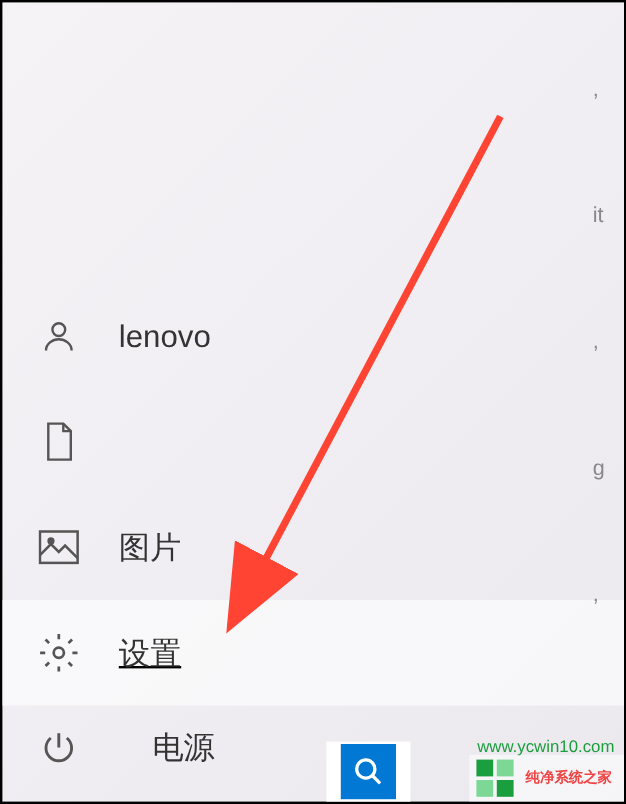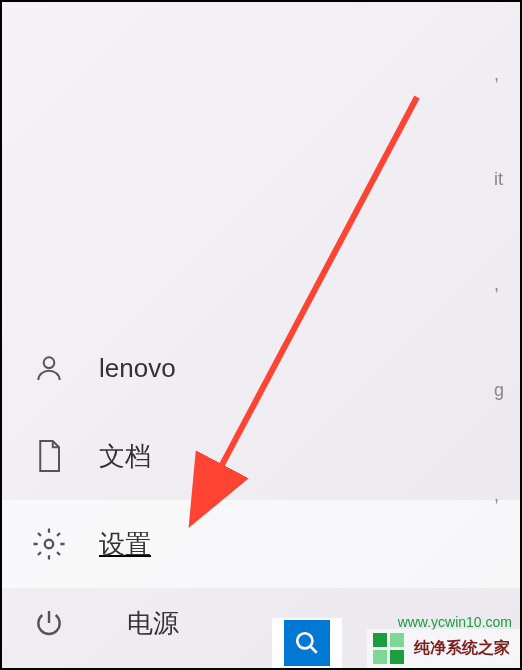--- a/index.html
+++ b/index.html
@@ -90,22 +90,22 @@
       gap: 3px;
       margin-right: 10px;
     }
     .wm-block {
       background: #1a9e3e;
     }
     .wm-block.light {
       background: #7dd896;
     }
     .wm-text {
-      font-size: 16px;
-      color: #7f1d1d;
+      font-size: 12px;
+      color: #ef4444;
       font-weight: bold;
     }
     .wm-url {
       position: absolute;
       bottom: 38px;
       right: 8px;
       font-size: 14px;
       color: #1a9e3e;
     }
     .taskbar-search {
@@ -143,23 +143,32 @@
     <span class="menu-label">lenovo</span>
   </div>
 
   <div class="menu-item">
     <span class="icon-wrapper">
       <svg width="30" height="36" viewBox="0 0 24 28" fill="none" stroke="#555" stroke-width="1.6">
         <path d="M5 2h10l5 5v19H5V2z"></path>
         <path d="M15 2v5h5"></path>
       </svg>
     </span>
-    <span class="menu-label">文档</span>
-  </div>
-
+  </div>
+
+  <div class="menu-item">
+    <span class="icon-wrapper">
+      <svg width="34" height="30" viewBox="0 0 26 22" fill="none" stroke="#555" stroke-width="1.6">
+        <rect x="1" y="1" width="24" height="20"></rect>
+        <path d="M1 16l7-7 5 5 4-4 8 8"></path>
+        <circle cx="8" cy="7" r="1.5" fill="#555"></circle>
+      </svg>
+    </span>
+    <span class="menu-label">图片</span>
+  </div>
 
   <div class="menu-item highlighted">
     <span class="icon-wrapper">
       <svg width="34" height="34" viewBox="0 0 24 24" fill="none" stroke="#555" stroke-width="1.6">
         <circle cx="12" cy="12" r="3"></circle>
         <path d="M12 1v3M12 20v3M4.2 4.2l2.1 2.1M17.7 17.7l2.1 2.1M1 12h3M20 12h3M4.2 19.8l2.1-2.1M17.7 6.3l2.1-2.1"></path>
       </svg>
     </span>
     <span class="menu-label">设置</span>
   </div>

